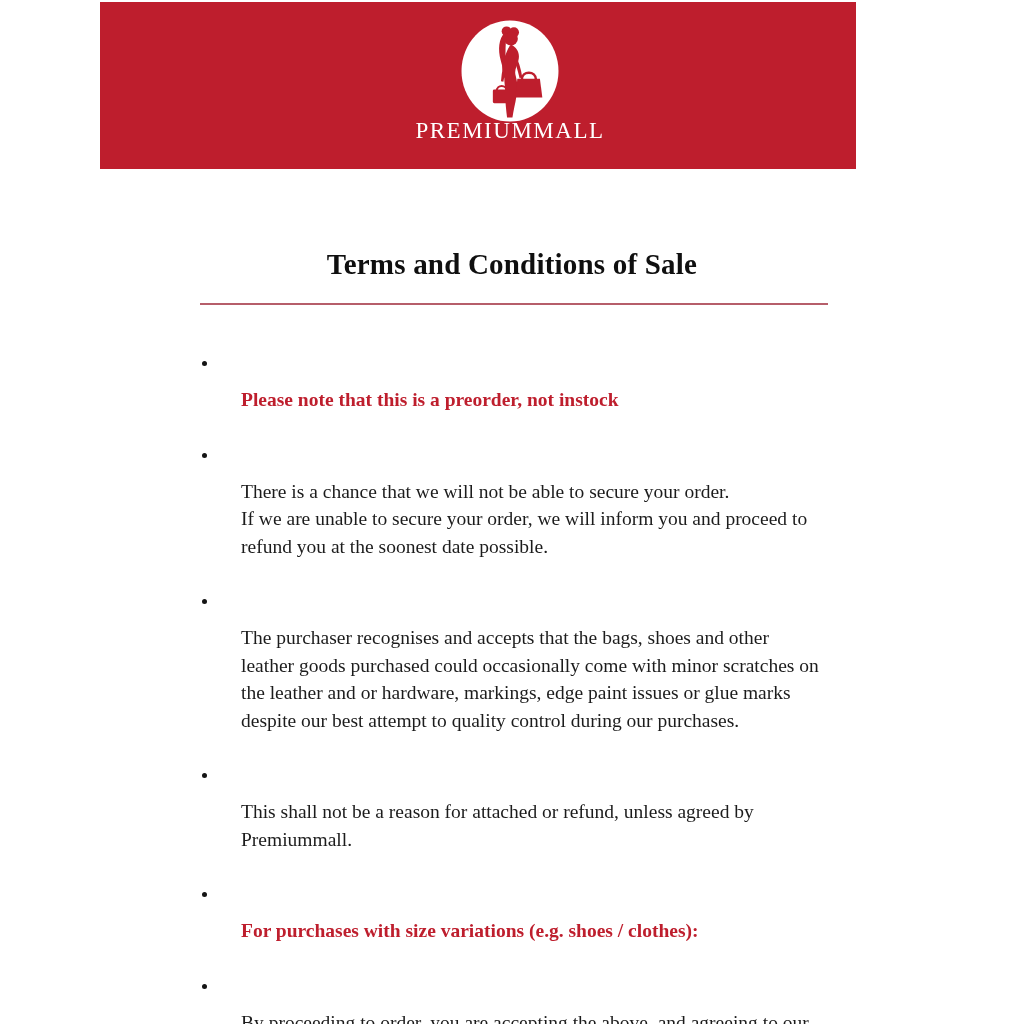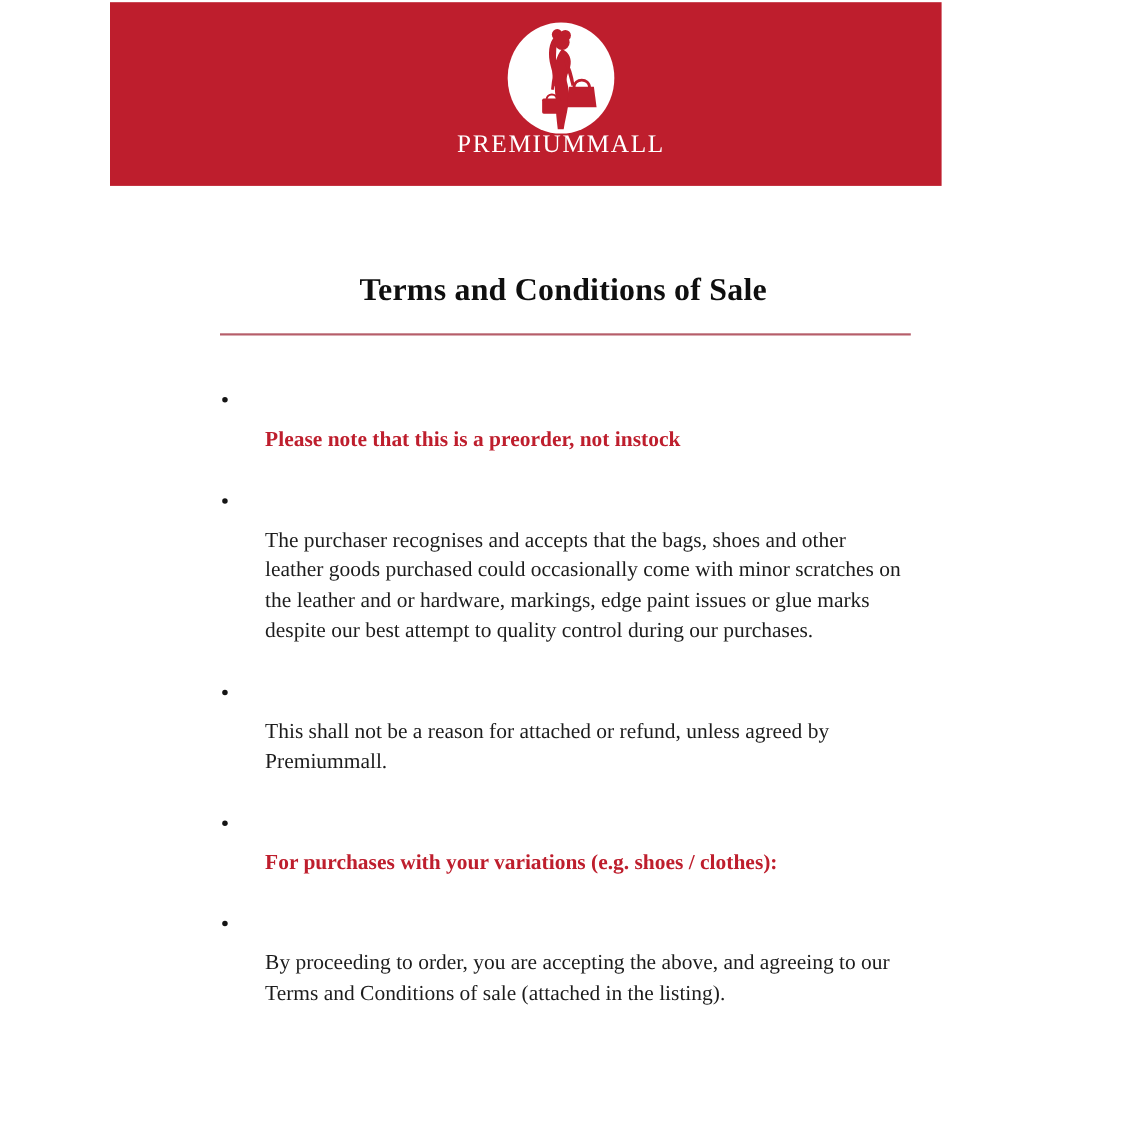--- a/index.html
+++ b/index.html
@@ -91,20 +91,28 @@
 
   <ul class="terms">
 
     <li class="term">
       <span class="bullet-dot"></span>
       <div class="term-text">
         <span class="term-lead">Please note that this is a preorder, not instock</span>
       </div>
     </li>
 
+    <li class="term">
+      <span class="bullet-dot"></span>
+      <div class="term-text">
+        <span class="term-body">There is a chance that we will not be able to secure your order.
+If we are unable to secure your order, we will inform you and proceed to
+refund you at the soonest date possible.</span>
+      </div>
+    </li>
 
     <li class="term">
       <span class="bullet-dot"></span>
       <div class="term-text">
         <span class="term-body">The purchaser recognises and accepts that the bags, shoes and other
 leather goods purchased could occasionally come with minor scratches on
 the leather and or hardware, markings, edge paint issues or glue marks
 despite our best attempt to quality control during our purchases.</span>
       </div>
     </li>
@@ -113,21 +121,21 @@
       <span class="bullet-dot"></span>
       <div class="term-text">
         <span class="term-body">This shall not be a reason for attached or refund, unless agreed by
 Premiummall.</span>
       </div>
     </li>
 
     <li class="term">
       <span class="bullet-dot"></span>
       <div class="term-text">
-        <span class="term-lead">For purchases with your variations (e.g. shoes / clothes):</span>
+        <span class="term-lead">For purchases with size variations (e.g. shoes / clothes):</span>
       </div>
     </li>
 
     <li class="term">
       <span class="bullet-dot"></span>
       <div class="term-text">
         <span class="term-body">By proceeding to order, you are accepting the above, and agreeing to our
 Terms and Conditions of sale (attached in the listing).</span>
       </div>
     </li>

